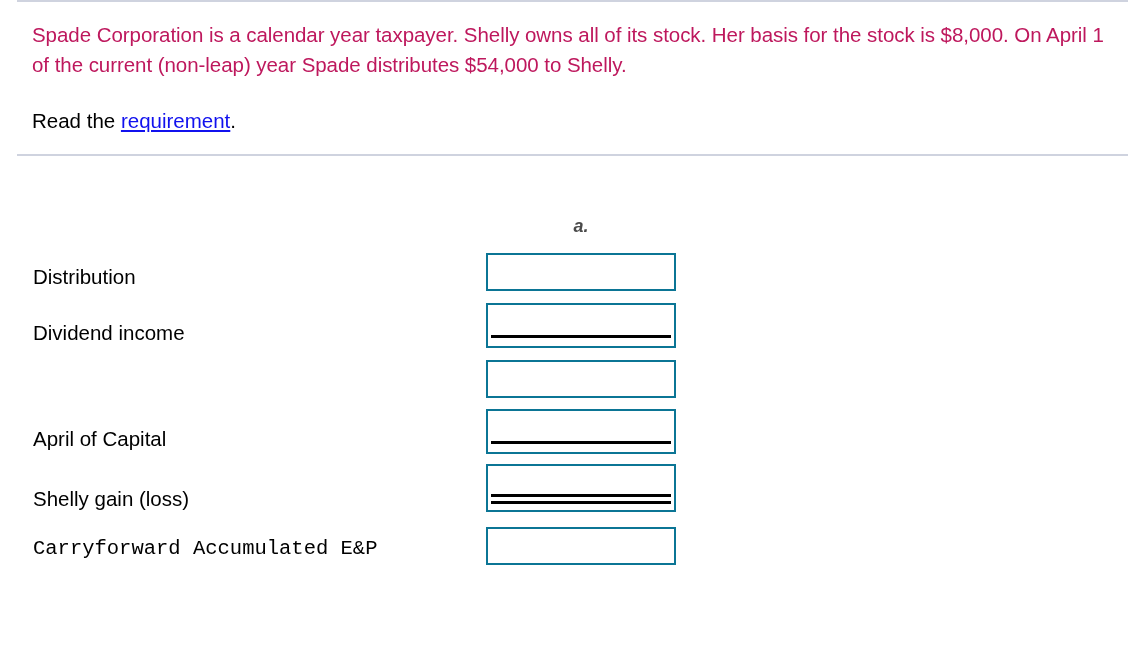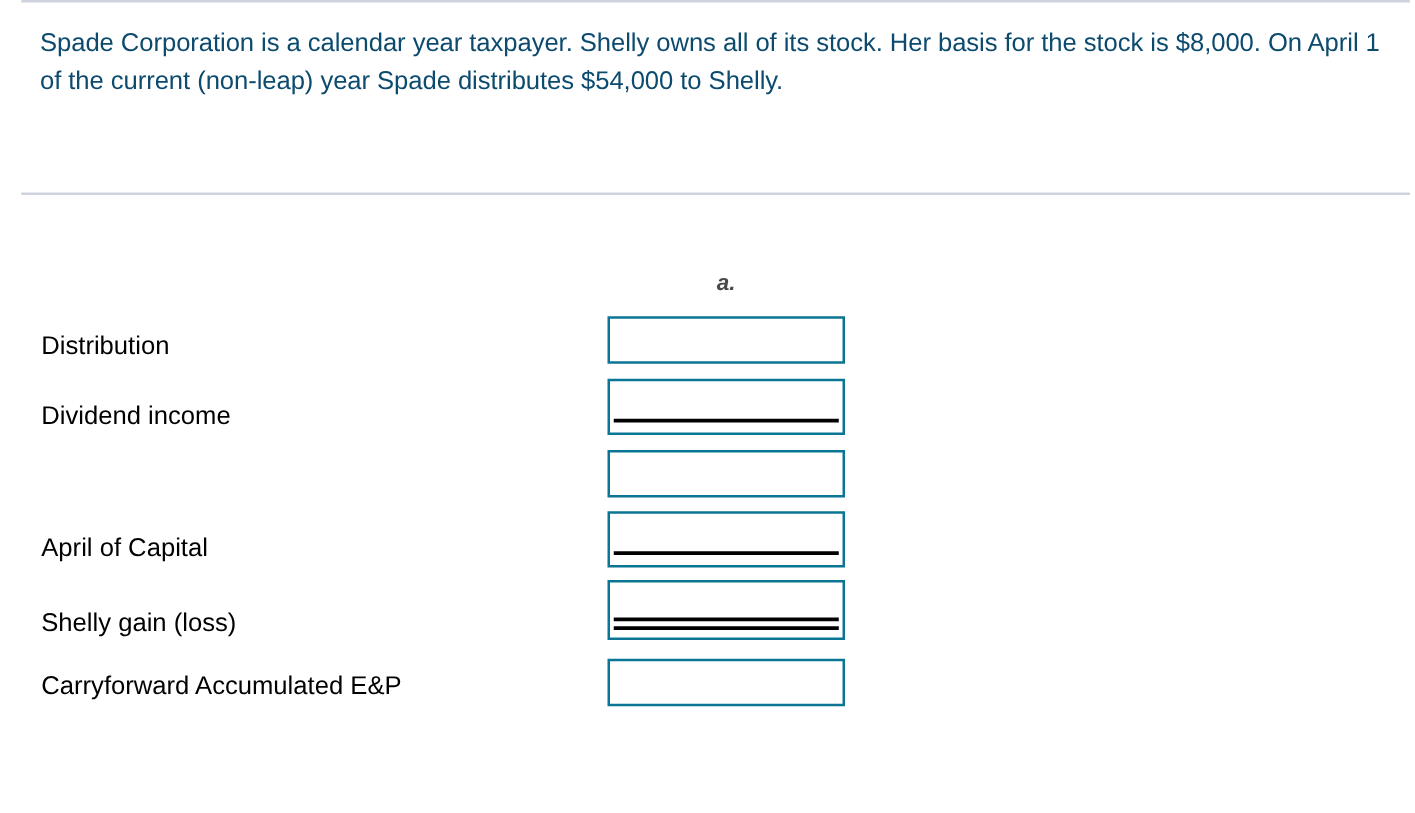--- a/index.html
+++ b/index.html
@@ -30,21 +30,21 @@
   
   #problem-block {
     position: absolute;
     left: 32px;
     top: 20px;
     width: 1078px;
   }
   #problem-text {
     font-size: 20.5px;
     line-height: 30px;
-    color: #0c4a6e;
+    color: #be185d;
     letter-spacing: -0.05px;
   }
   #read-line {
     margin-top: 27px;
     font-size: 20.5px;
     line-height: 28px;
     color: #000000;
   }
   #requirement-link {
     color: #1111ee;
@@ -139,20 +139,23 @@
   }
 </style>
 </head>
 <body>
 
 <div id="top-rule"></div>
 
 <div id="problem-block">
   <div id="problem-text">Spade Corporation is a calendar year taxpayer. Shelly owns all of its stock. Her basis for the stock is $8,000. On April 1 of the current (non-leap) year Spade distributes $54,000 to Shelly.</div>
 
+  <div id="read-line">
+    <span>Read the </span><a id="requirement-link" href="#">requirement</a><span>.</span>
+  </div>
 </div>
 
 <div id="section-divider"></div>
 
 <div id="worksheet">
 
   <div id="column-header-a">a.</div>
 
   <div class="row-label" style="top:265px;">Distribution</div>
   <div class="answer-box" style="top:253px; height:38px;">
@@ -175,18 +178,18 @@
     <div class="rule-single" style="bottom:8px;"></div>
   </div>
 
   <div class="row-label" style="top:487px;">Shelly gain (loss)</div>
   <div class="answer-box" style="top:464px; height:48px;">
     <input class="cell-input" type="text" value="" style="">
     <div class="rule-double-top" style="bottom:13px;"></div>
     <div class="rule-double-bottom" style="bottom:6px;"></div>
   </div>
 
-  <div class="row-label" style="top:537px;">Carryforward Accumulated E&amp;P</div>
+  <div class="row-label" style="top:537px;font-family:Liberation Mono, monospace;">Carryforward Accumulated E&amp;P</div>
   <div class="answer-box" style="top:527px; height:38px;">
     <input class="cell-input" type="text" value="" style="">
   </div>
 
 </div>
 
 </body></html>

